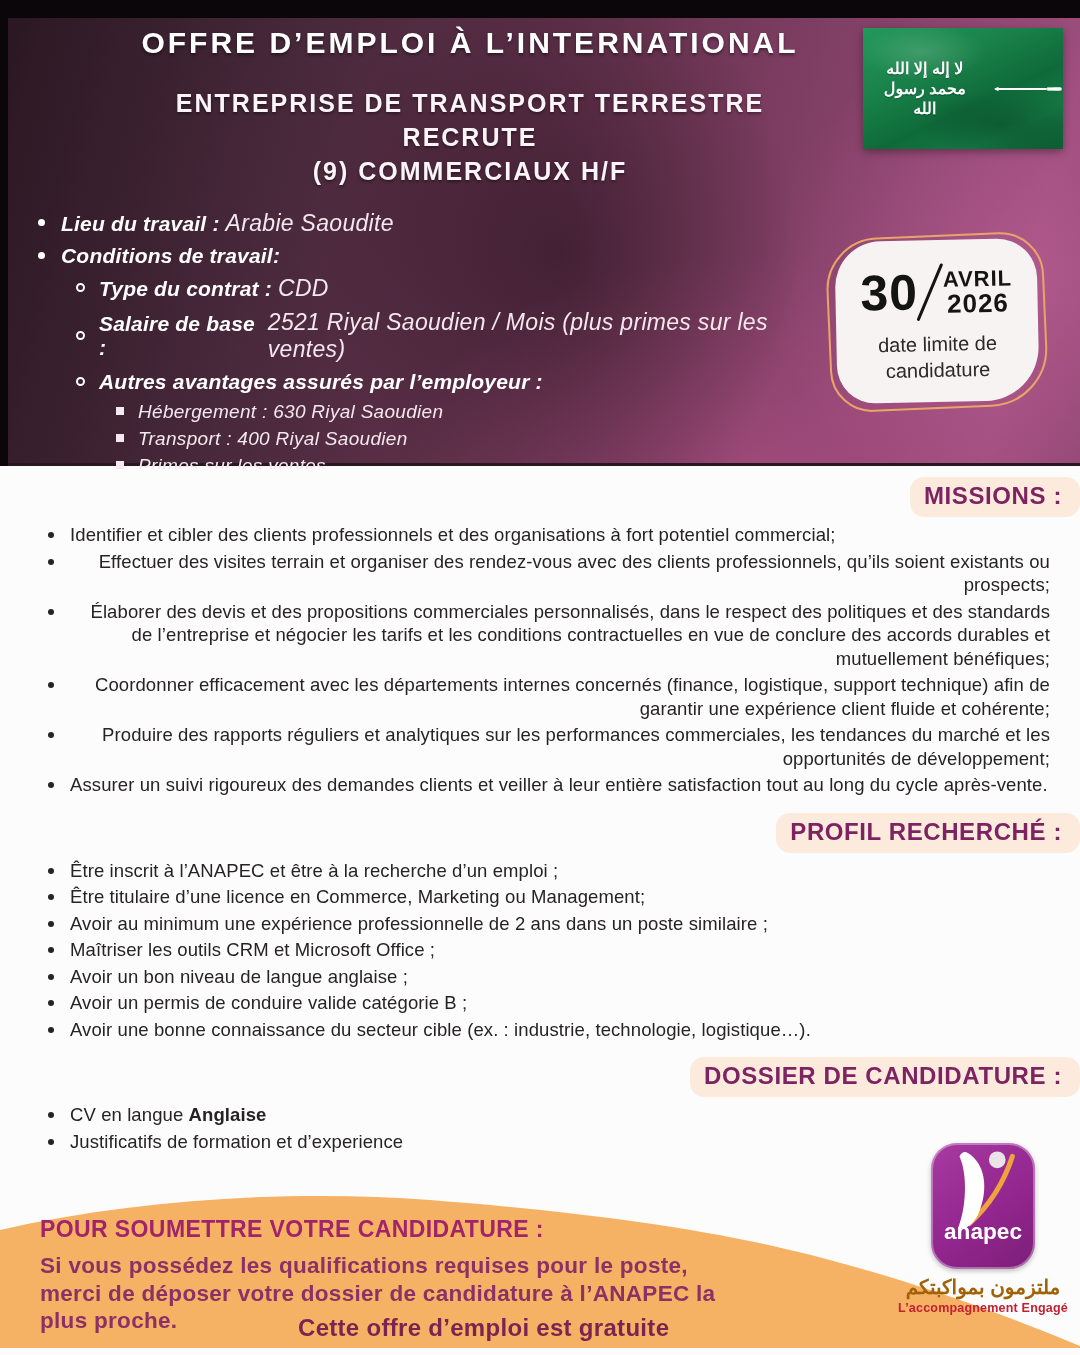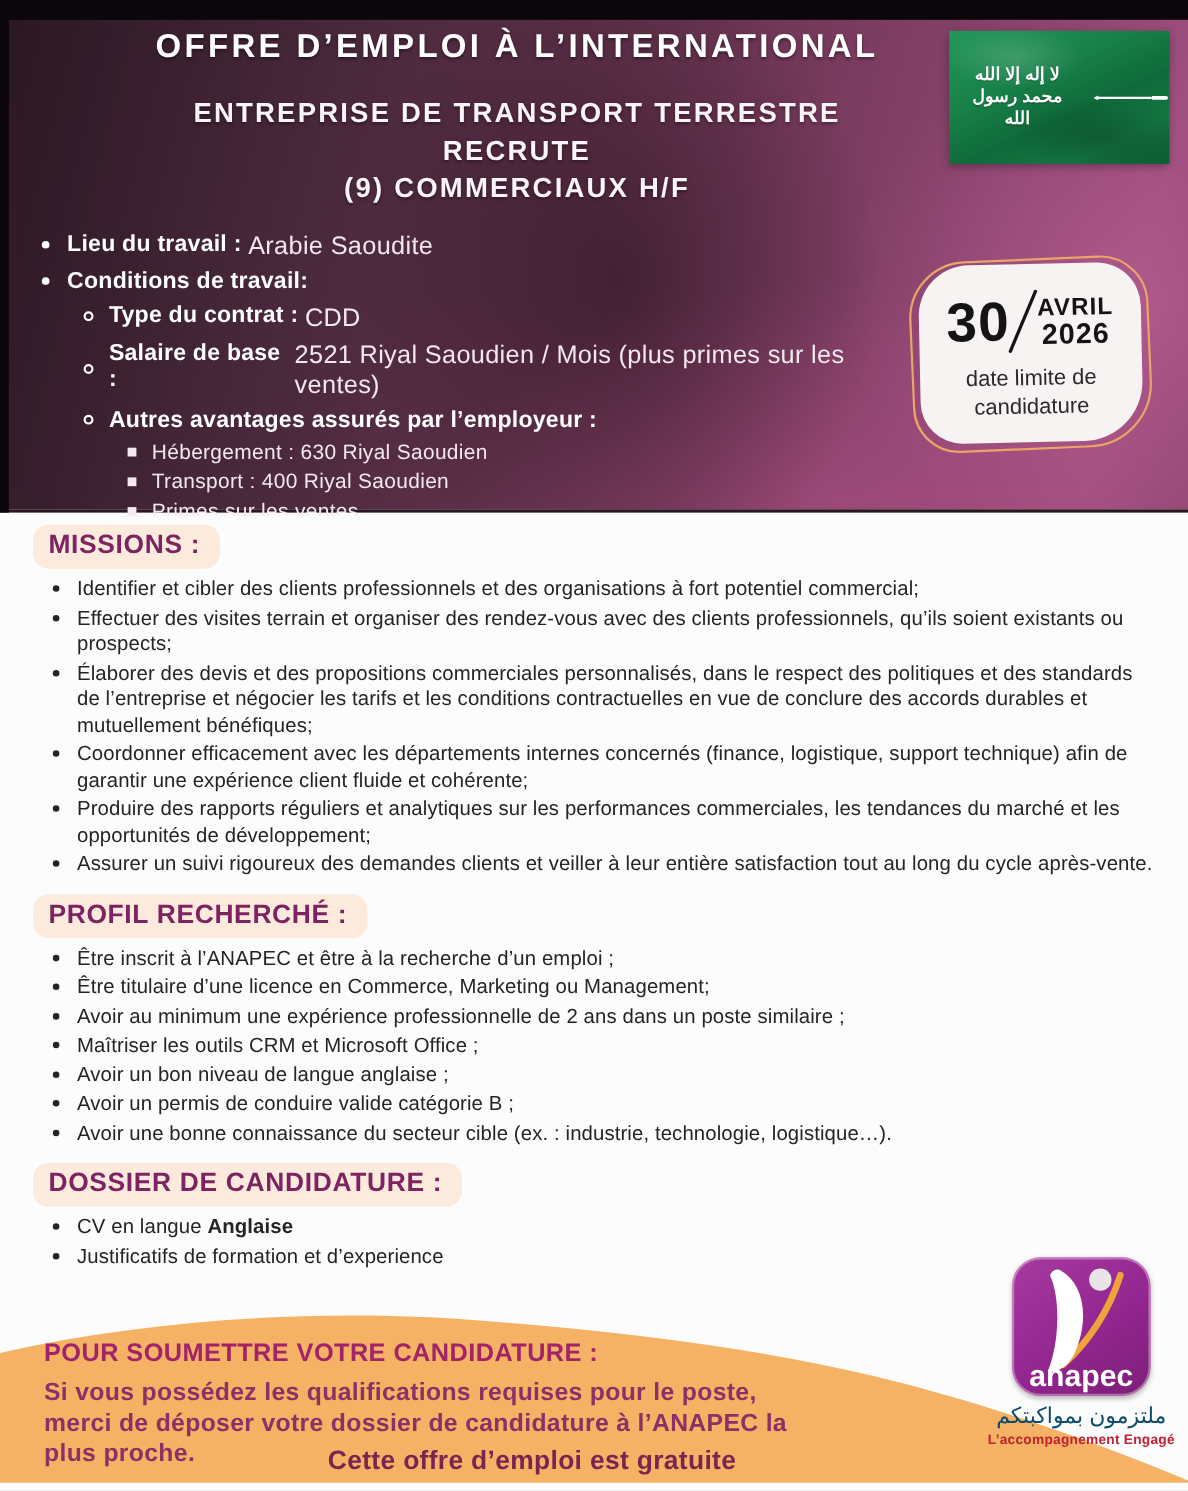--- a/index.html
+++ b/index.html
@@ -31,21 +31,21 @@
       radial-gradient(ellipse 90px 40px at 30% 20%, rgba(255,255,255,.16), transparent 70%),
       radial-gradient(ellipse 120px 50px at 70% 80%, rgba(0,0,0,.22), transparent 70%),
       linear-gradient(155deg, #23985a 0%, #188149 35%, #0f6a3a 60%, #147843 80%, #0c5e33 100%);
     box-shadow:0 3px 8px rgba(0,0,0,.35); display:flex; flex-direction:row; align-items:center; justify-content:center; gap:6px; }
   .flag .shahada { color:#fff; font-size:16px; font-weight:700; direction:rtl; text-align:center; line-height:20px; padding:0 10px;
     text-shadow:0 1px 1px rgba(0,0,0,.3); }
   .flag svg { display:block; }
 
   
   .info { position:absolute; left:30px; top:210px; width:800px; color:#fff; }
-  .irow { display:flex; align-items:flex-start; margin-bottom:7px; }
+  .irow { display:flex; align-items:center; margin-bottom:7px;font-style:italic; }
   .irow .b-dot { width:7px; height:7px; border-radius:50%; background:#fff; flex:none; margin:0 16px 2px 8px; align-self:center; }
   .irow .b-circ { width:9px; height:9px; border-radius:50%; border:2px solid #fff; flex:none; margin:0 14px 2px 46px; align-self:center; }
   .irow .b-sq { width:8px; height:8px; background:#f3e9ef; flex:none; margin:0 14px 2px 86px; align-self:center; }
   .irow .lbl { font-weight:800; font-size:21px; letter-spacing:.2px; }
   .irow .val { font-weight:400; font-size:23px; color:#f4e8ef; margin-left:6px; letter-spacing:.3px; }
   .irow.lvl3 { margin-bottom:5px; }
   .irow.lvl3 .val { margin-left:0; font-size:19px; }
 
   
   .badge { position:absolute; left:830px; top:237px; width:214px; height:170px; }
@@ -56,42 +56,42 @@
     display:flex; flex-direction:column; align-items:center; justify-content:center; padding-top:2px; }
   .date-row { display:flex; align-items:center; }
   .date-day { font-size:50px; font-weight:800; color:#141414; letter-spacing:1px; line-height:48px; }
   .date-slash { width:3px; height:62px; background:#141414; transform:rotate(24deg); margin:0 12px 0 10px; border-radius:2px; }
   .date-col { display:flex; flex-direction:column; align-items:center; line-height:24px; }
   .date-month { font-size:22px; font-weight:800; color:#141414; letter-spacing:1px; }
   .date-year { font-size:26px; font-weight:800; color:#141414; letter-spacing:1px; }
   .date-cap { margin-top:8px; font-size:20px; color:#2a2a2a; line-height:26px; text-align:center; }
 
   
-  .content { position:absolute; left:0; top:469px; width:1080px; height:726px; background:#fdfcfc; padding-top:8px; }
+  .content { position:absolute; left:0; top:469px; width:1080px; height:726px; background:#fdfcfc; padding-top:8px;text-align:right; }
   .pill { display:inline-block; margin-left:30px; padding:5px 18px 7px 14px; background:#fcebdd; border-radius:14px;
     color:#7d2362; font-size:24px; font-weight:800; letter-spacing:.6px; }
   .body-list { list-style:none; margin:6px 0 0 0; padding:0 30px 0 48px; }
   .body-list li { display:flex; color:#262324; font-size:18.5px; line-height:23.5px; margin-bottom:3px; letter-spacing:.1px; }
   .body-list .dot { width:6px; height:6px; border-radius:50%; background:#262324; flex:none; margin:9px 16px 0 0; }
   .mt { margin-top:13px; }
   .bold-word { font-weight:800; }
 
   
   .orange-svg { position:absolute; left:0; top:1188px; width:1080px; height:167px; }
   .f-heading { position:absolute; left:40px; top:1216px; font-size:23px; font-weight:800; color:#a1246b; letter-spacing:.4px; }
   .f-body { position:absolute; left:40px; top:1252px; width:700px; font-size:22.5px; font-weight:700; color:#8c3066; line-height:27.5px; letter-spacing:.3px; }
   .f-note { position:absolute; left:298px; top:1314px; font-size:24px; font-weight:800; color:#7d2351; letter-spacing:.3px; }
 
   
   .anapec { position:absolute; left:898px; top:1143px; width:170px; text-align:center; }
-  .logo-box { width:126px; height:126px; margin:0 auto; border-radius:26px; position:relative;
+  .logo-box { width:104px; height:126px; margin:0 auto; border-radius:26px; position:relative;
     background:linear-gradient(145deg,#a83ba0 0%, #93268f 55%, #7c1f78 100%);
     box-shadow:0 2px 5px rgba(0,0,0,.25), inset 0 0 0 2px rgba(255,255,255,.35); }
   .logo-box svg { position:absolute; inset:0; }
-  .tag-ar { margin-top:6px; font-size:20px; font-weight:400; color:#0c4a6e; direction:rtl; }
+  .tag-ar { margin-top:6px; font-size:20px; font-weight:700; color:#a16207; direction:rtl; }
   .tag-fr { margin-top:2px; font-size:12.5px; font-weight:800; color:#c22033; letter-spacing:.2px; }
 </style>
 </head>
 <body>
 
 <div class="poster">
 
   <div class="header">
     <div class="strip-top"></div>
     <div class="strip-left"></div>

